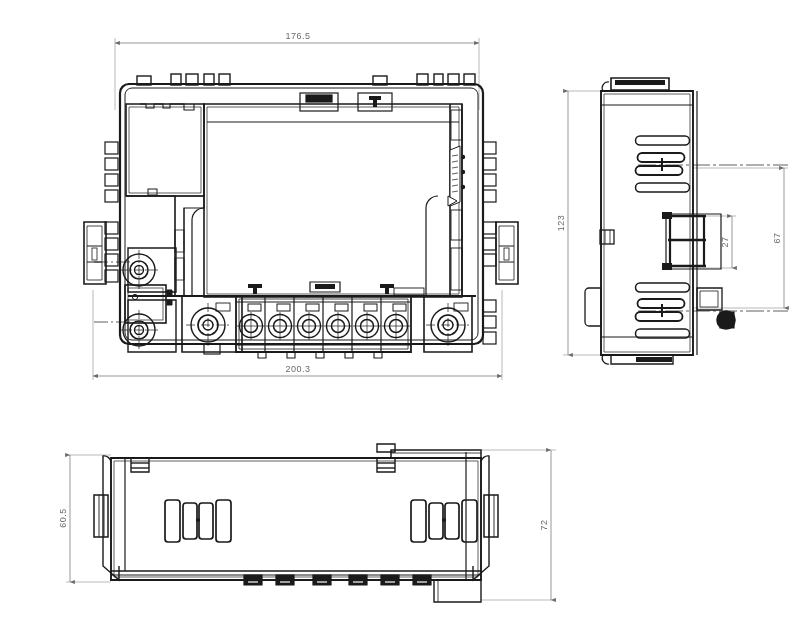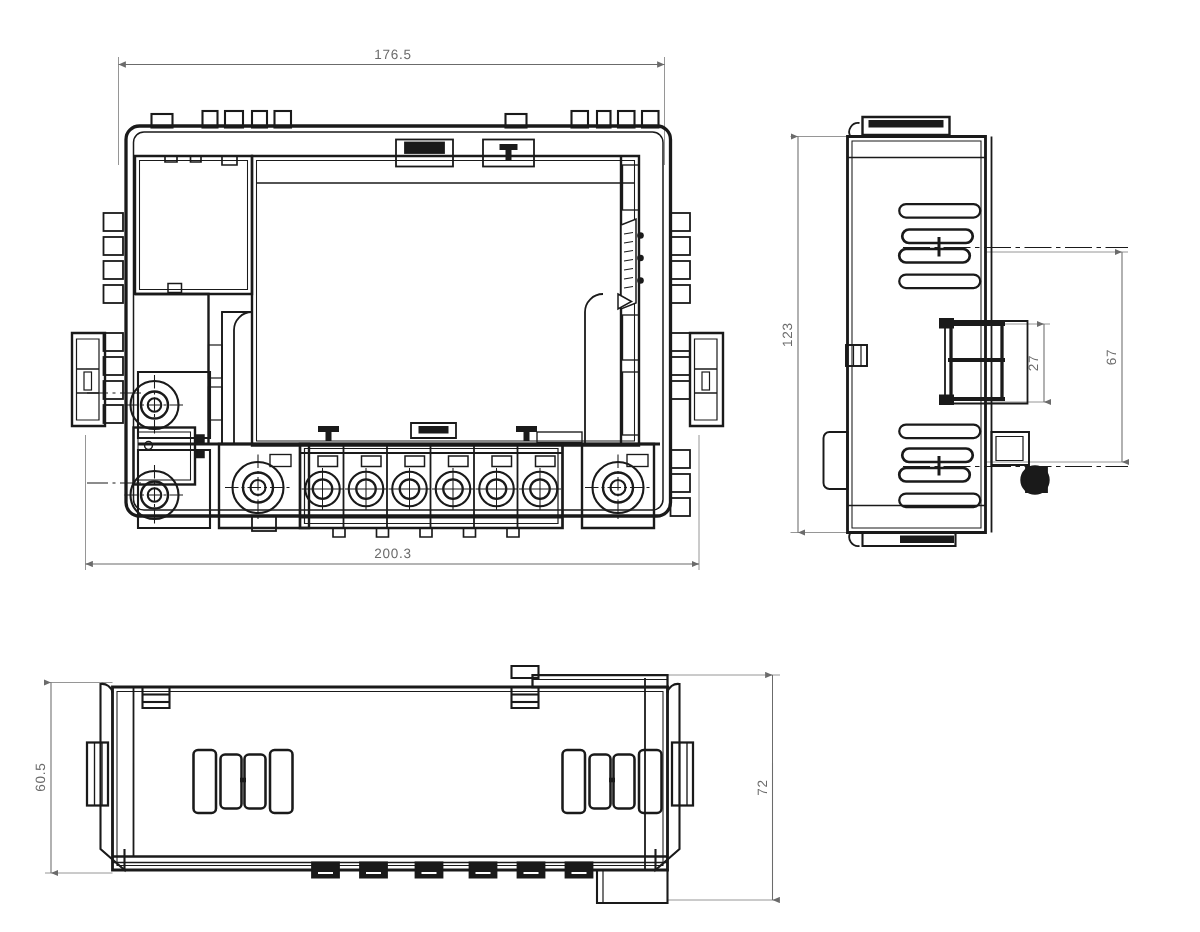--- a/index.html
+++ b/index.html
@@ -1,21 +1,21 @@
 <!DOCTYPE html>
 <html><head>
 <meta charset="utf-8">
 <style>
   html,body{margin:0;padding:0;background:#ffffff;}
   body{
     width:800px;height:621px;position:relative;overflow:hidden;
     font-family:"Liberation Sans",sans-serif;
     color:#000;
   }
-  #sheet{position:absolute;inset:0;}
+  #sheet{position:absolute;inset:0;margin-left:36px;}
   svg{display:block;}
   .dim-text{
     font-family:"Liberation Sans",sans-serif;
     font-size:9px;
     fill:#6b6b6b;
     letter-spacing:.5px;
   }
 </style>
 </head>
 <body>

